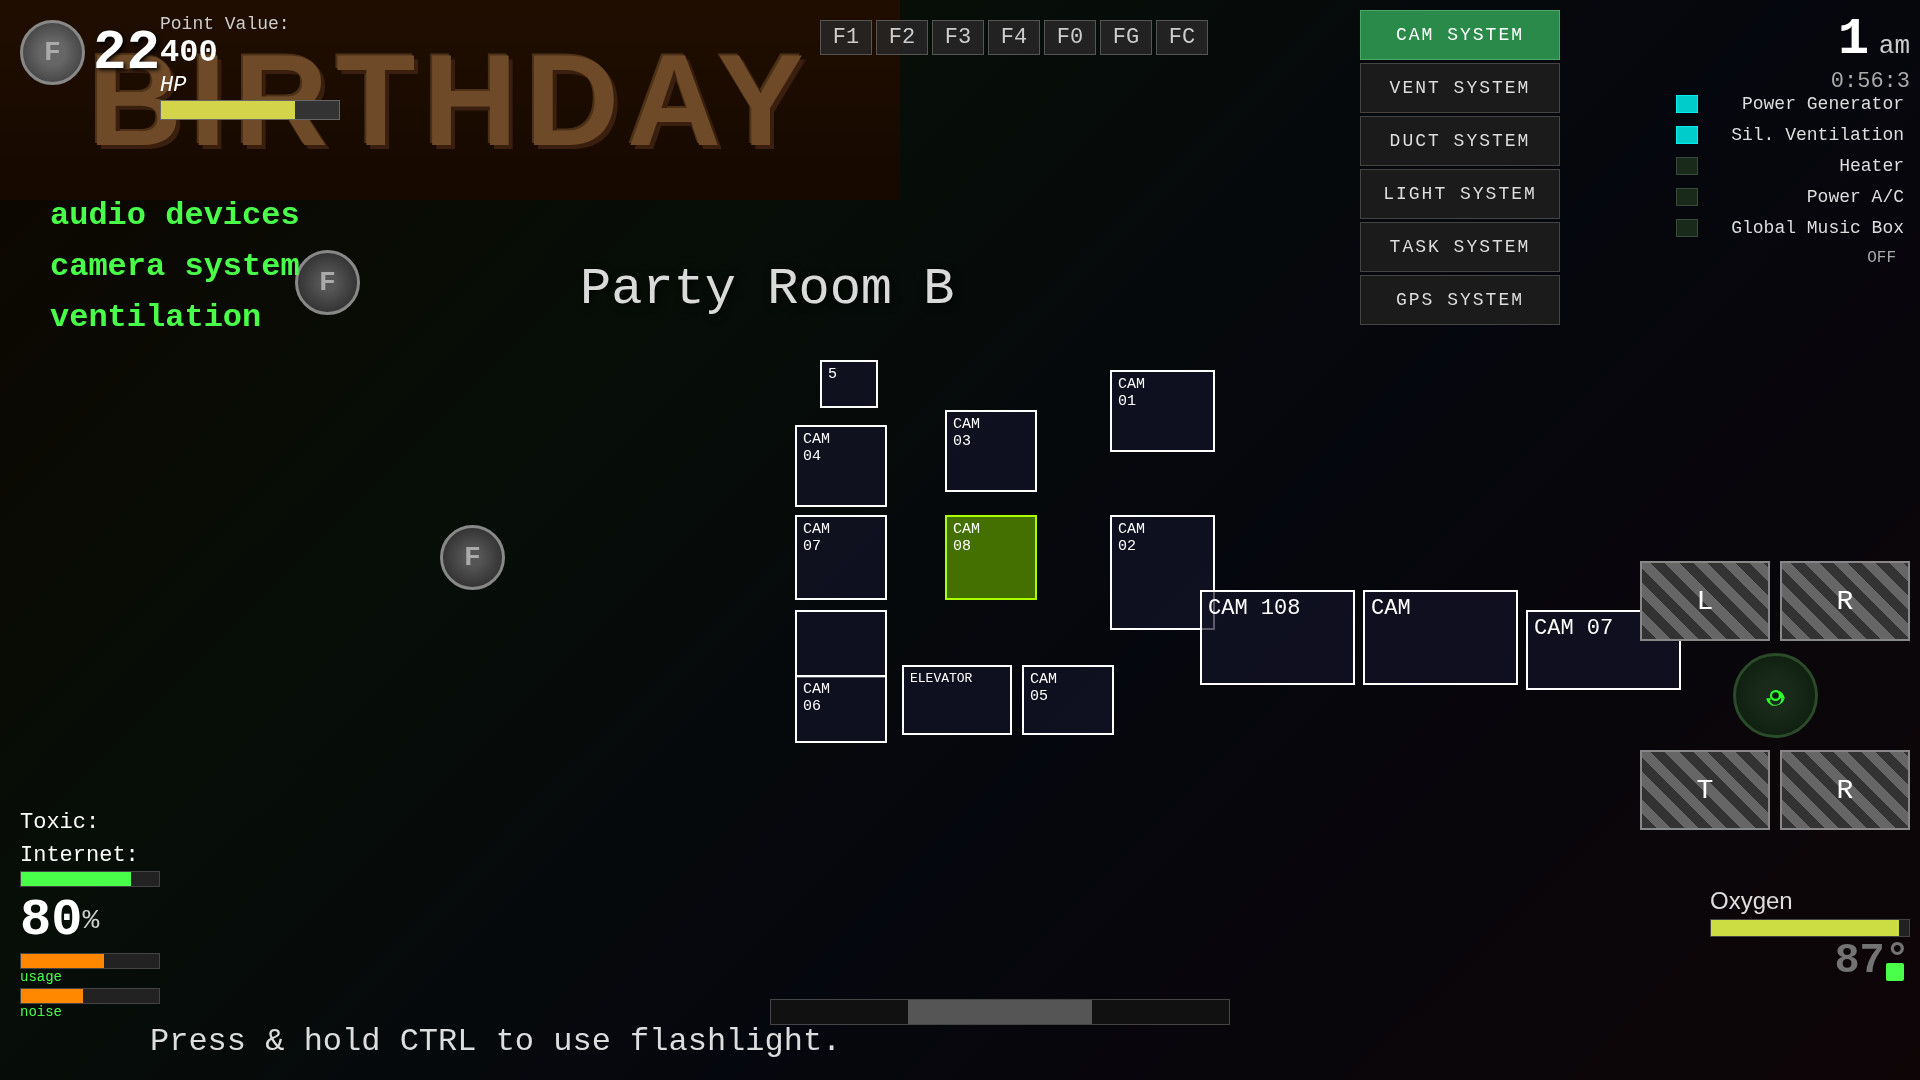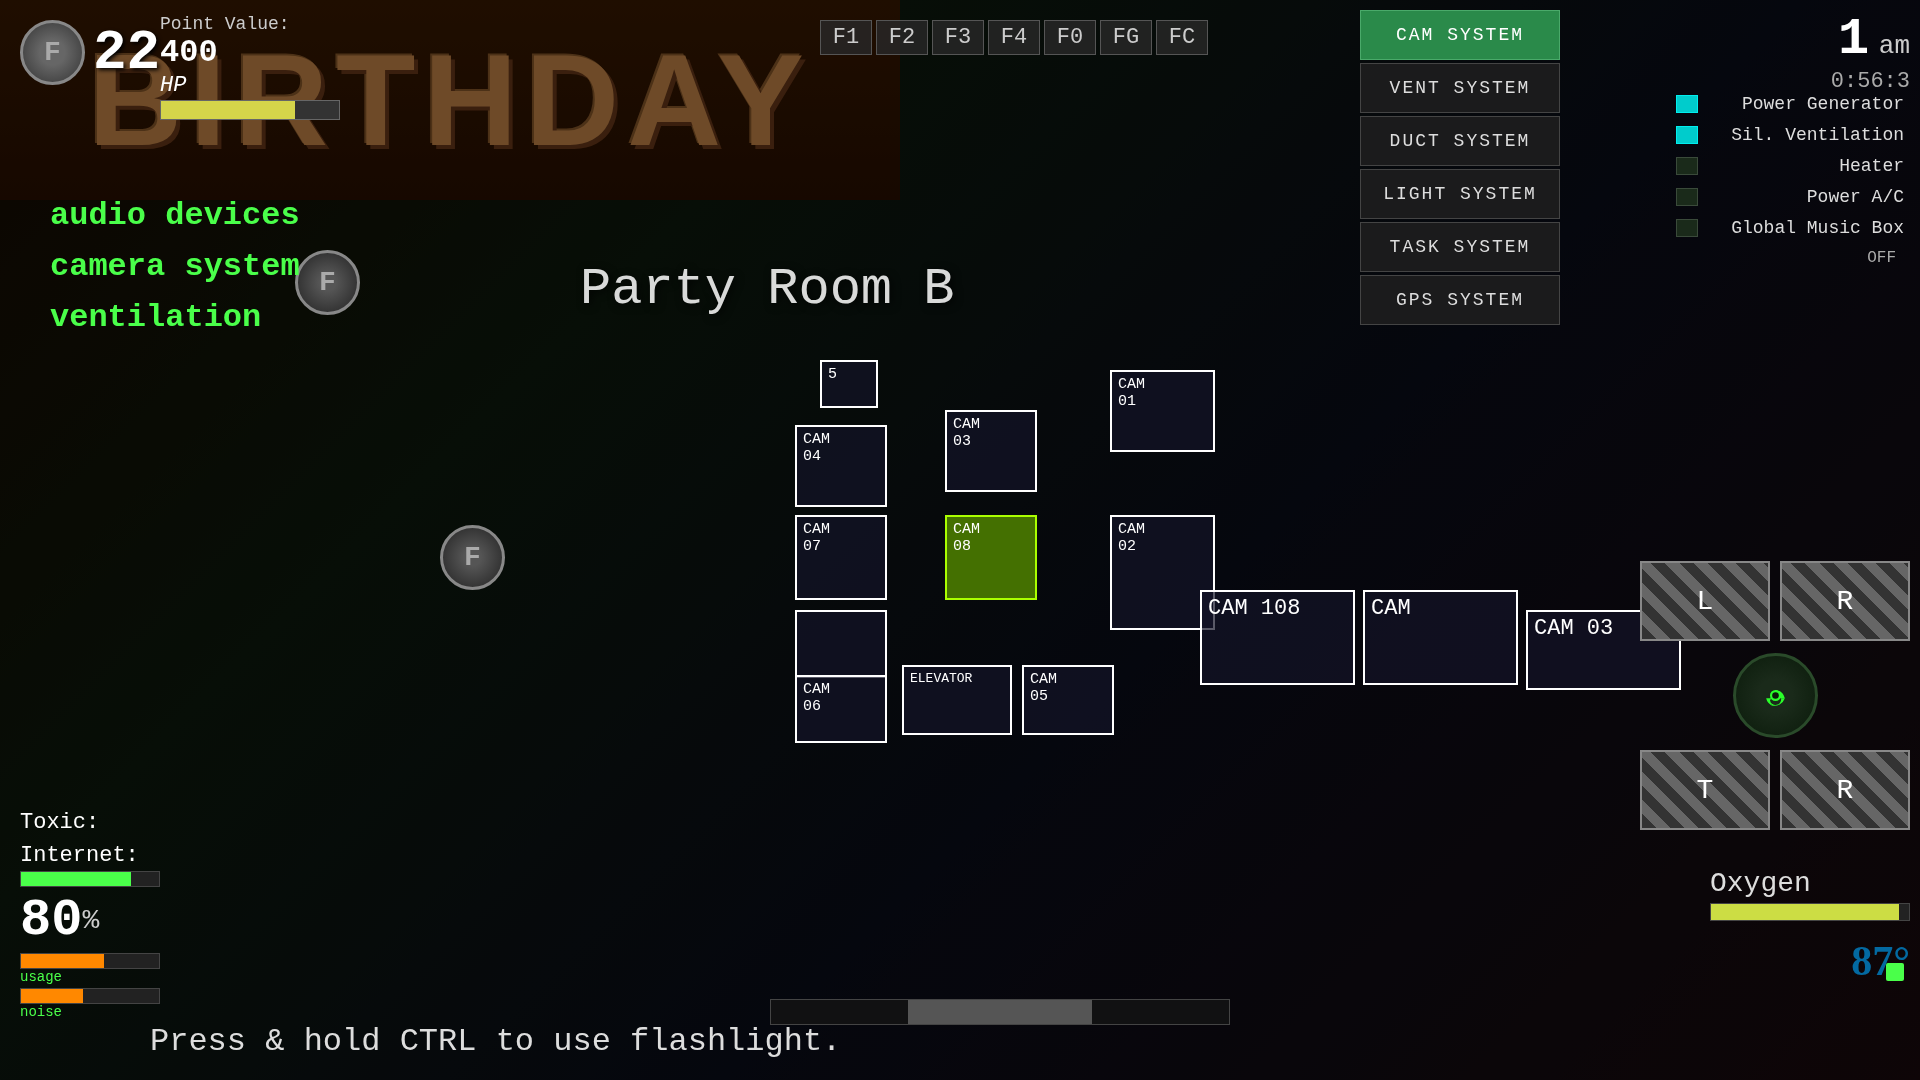--- a/index.html
+++ b/index.html
@@ -388,42 +388,42 @@
     }
 
     .oxygen-bar {
       position: absolute;
       bottom: 95px; right: 10px;
       z-index: 20;
       width: 200px;
     }
     .oxygen-label {
       color: #ddd;
-      font-family: Liberation Mono, monospace;
-      font-size: 28px;
+      font-family: Liberation Sans, sans-serif;
+      font-size: 24px;
       margin-bottom: 4px;
     }
     .oxygen-bar-bg {
       width: 200px;
       height: 18px;
       background: #222;
       border: 1px solid #444;
     }
     .oxygen-bar-fill {
       height: 100%;
       background: #ccdd44;
       width: 95%;
     }
     .oxygen-temp {
-      color: #0369a1;
-      font-family: Liberation Serif, serif;
+      color: #737373;
+      font-family: Liberation Mono, monospace;
       font-size: 42px;
       font-weight: bold;
       text-align: right;
-      margin-top: 16px;
+      margin-top: 0;
     }
 
     
     .cam-bottom-right {
       position: absolute;
       top: 590px;
       left: 1200px;
       z-index: 20;
       display: flex;
       flex-direction: row;
@@ -555,21 +555,21 @@
 </div>
 
 <div class="cam-bottom-right">
   <div class="cam-node" style="position:relative;width:155px;height:95px;">
     <span class="small-cam-label">CAM 108</span>
   </div>
   <div class="cam-node" style="position:relative;width:155px;height:95px;">
     <span class="small-cam-label">CAM</span>
   </div>
   <div class="cam-node" style="position:relative;width:155px;height:80px;margin-top:20px;">
-    <span class="small-cam-label">CAM 03</span>
+    <span class="small-cam-label">CAM 07</span>
   </div>
 </div>
 
 <div class="cam-scrollbar">
   <div class="cam-scrollbar-thumb"></div>
 </div>
 
 <div class="bottom-message">
   <span>Press</span>&nbsp;<span>&amp; hold CTRL to use flashlight.</span>
 </div>

